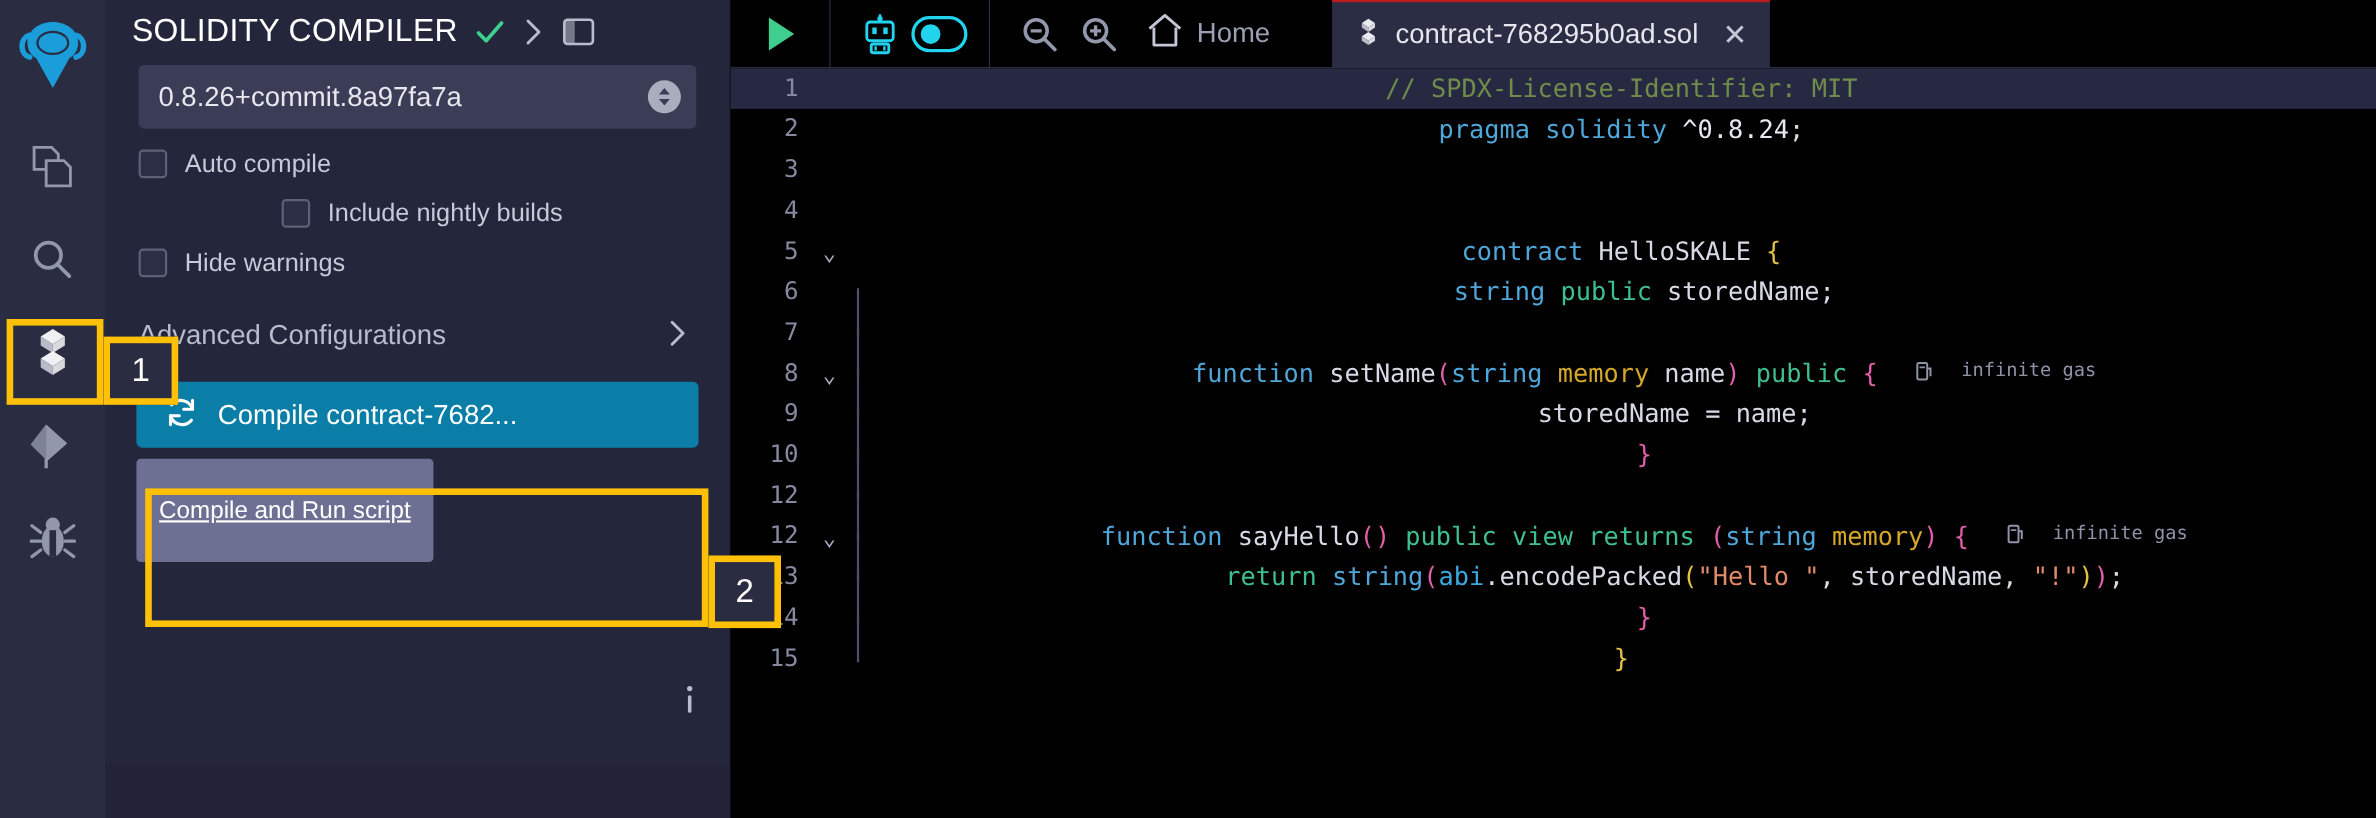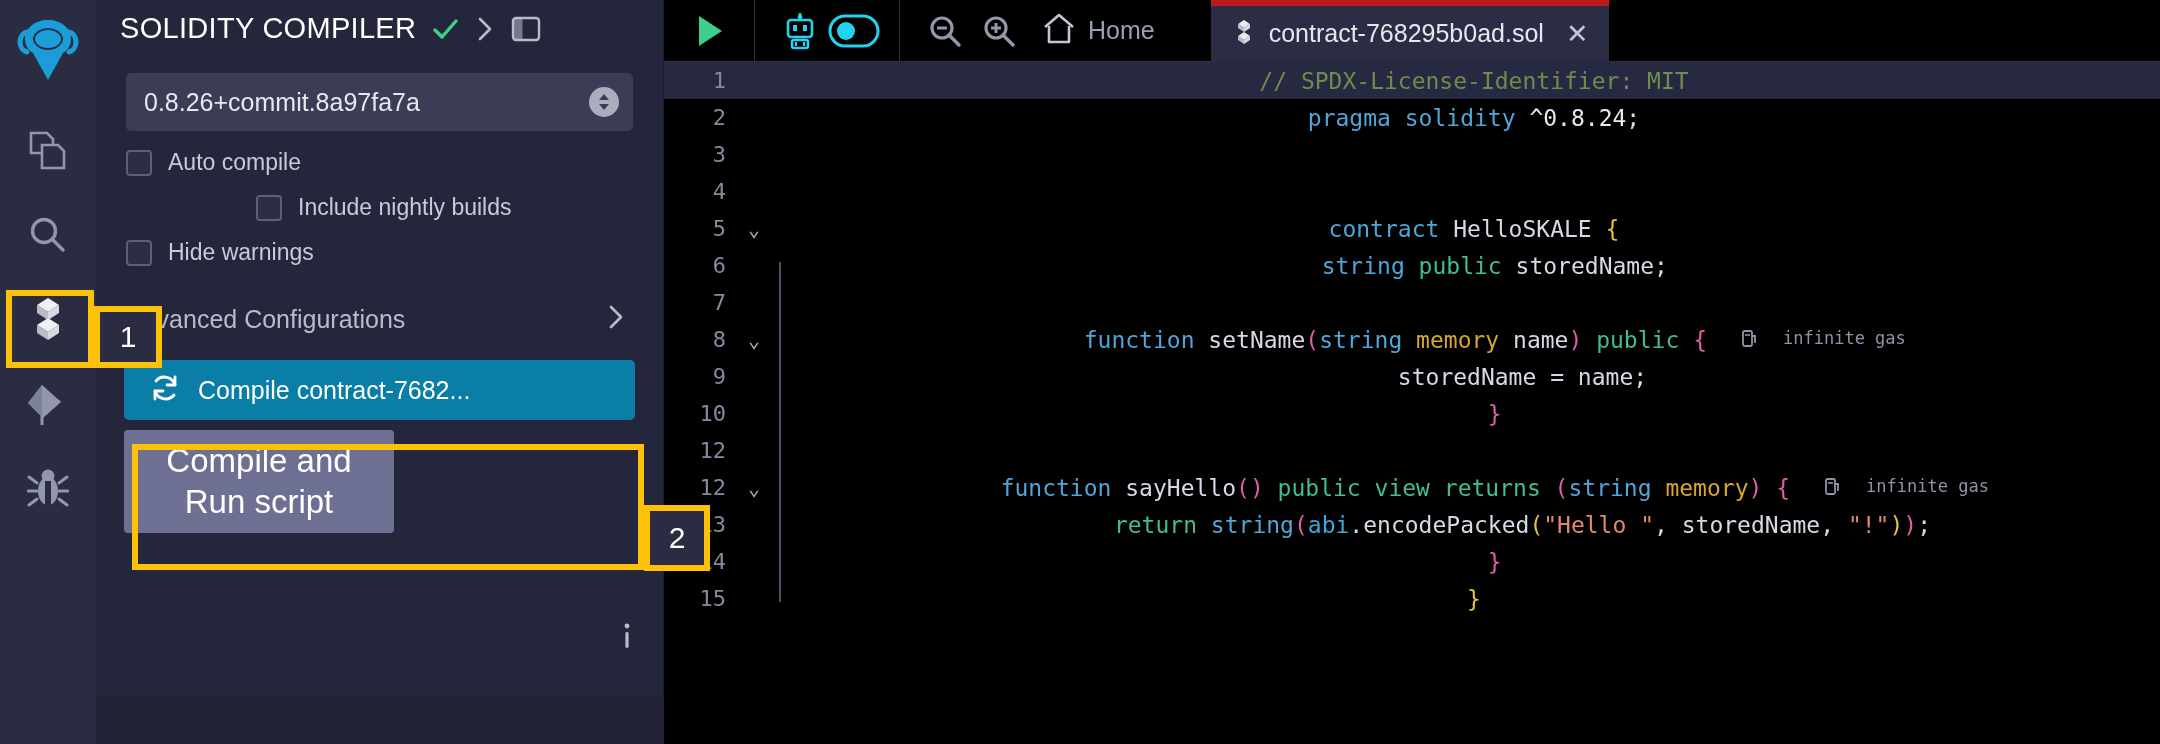--- a/index.html
+++ b/index.html
@@ -41,21 +41,21 @@
   }
   .head-icon { cursor: pointer; display: flex; align-items: center; }
 
   .sub-row {
     display: flex; align-items: center; gap: 18px;
     padding: 6px 24px 2px 30px;
   }
   .sub-label { font-size: 18px; color: #9aa0b4; letter-spacing: 1.3px; }
 
   .select-wrap {
-    margin: 24px 30px 0 30px; height: 58px;
+    margin: 10px 30px 0 30px; height: 58px;
     background: #3a3d55; border-radius: 5px;
     display: flex; align-items: center; justify-content: space-between;
     padding: 0 14px 0 18px; cursor: pointer;
   }
   .select-value { font-size: 25px; color: #e6e8f0; }
   .spin {
     width: 30px; height: 30px; border-radius: 50%;
     background: #a9adbd; display: flex; flex-direction: column;
     align-items: center; justify-content: center; gap: 2px;
   }
@@ -85,21 +85,21 @@
   .compile-btn-label {
     font-size: 25px; color: #ffffff; white-space: nowrap;
   }
 
   .runscript-btn {
     margin: 10px 0 0 28px; width: 270px; min-height: 94px;
     background: #6d7092; border-radius: 4px;
     display: flex; align-items: center; justify-content: center;
     text-align: center; padding: 10px 18px; cursor: pointer;
   }
-  .runscript-label { font-size: 33px; color: #ffffff; line-height: 1.25; }
+  .runscript-label { font-size: 22px; color: #ffffff; line-height: 1.25; text-decoration: underline; }
 
   .info-row {
     position: absolute; left: 520px; top: 620px;
     display: flex; align-items: center; gap: 34px;
   }
   .info-row .ic { cursor: pointer; }
 
   
   .editor { flex: 1 1 auto; height: 744px; background: #000000; position: relative; }
   .ed-toolbar {
@@ -115,21 +115,21 @@
     justify-content: center; cursor: pointer;
   }
   .home-btn {
     display: flex; align-items: center; gap: 12px;
     padding: 0 16px; cursor: pointer;
   }
   .home-label { font-size: 25px; color: #9aa0b4; }
 
   .tab {
     margin-left: 22px; height: 62px; background: #2b2d44;
-    border-top: 6px solid #b91c1c;
+    border-top: 2px solid #b91c1c;
     display: flex; align-items: center; gap: 14px; padding: 0 20px 0 22px;
     cursor: pointer;
   }
   .tab-label { font-size: 25px; color: #e6e8f0; white-space: nowrap; }
   .tab-close { font-size: 27px; color: #c3c6d4; margin-left: 8px; cursor: pointer; }
 
   .code-area { position: relative; height: 682px; overflow: hidden; }
   .code-line {
     display: flex; align-items: center; height: 37px;
     font-family: "DejaVu Sans Mono", monospace; font-size: 23px;

